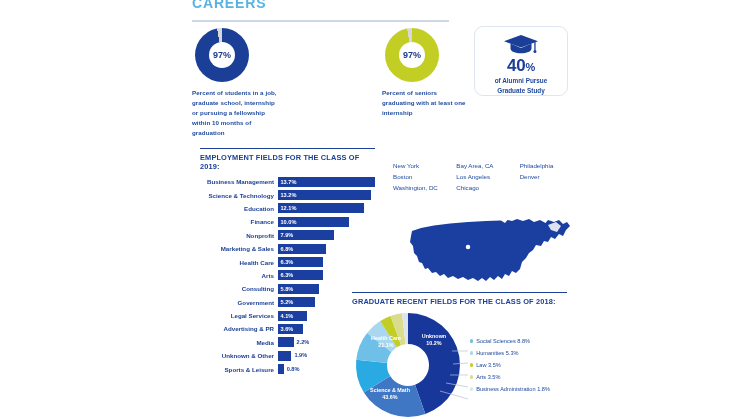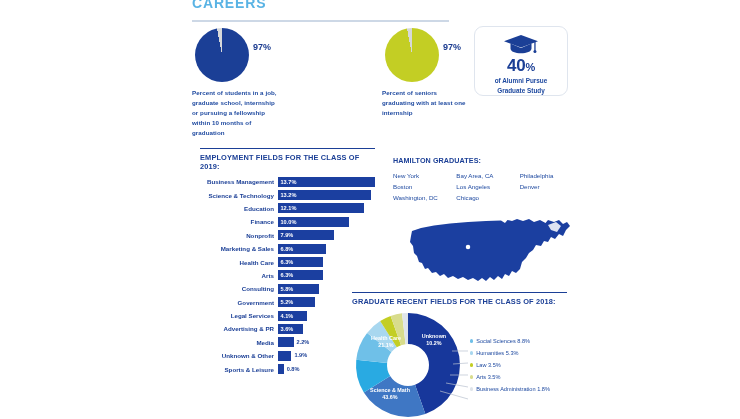--- a/index.html
+++ b/index.html
@@ -28,21 +28,21 @@
   .donut-col.c1{left:96px;}
   .donut-col.c2{left:190px;}
   .donut{
     position:relative;width:54px;height:54px;border-radius:50%;
     margin:0 auto 0 3px;
   }
   .donut .hole{
     position:absolute;left:50%;top:50%;width:26px;height:26px;
     transform:translate(-50%,-50%);
     background:#fff;border-radius:50%;
-    display:flex;justify-content:center;margin-left:40px;
+    display:flex;align-items:center;justify-content:center;
   }
   .donut .hole span{font-size:9px;font-weight:bold;}
   .donut-cap{
     margin-top:6px;font-size:6.2px;line-height:1.62;
     font-weight:bold;color:#1f4aa0;letter-spacing:.01em;
   }
 
   
   .badge{
     position:absolute;left:474px;top:26px;width:92px;height:68px;
@@ -279,21 +279,20 @@
           <div class="bar-label">Sports &amp; Leisure</div>
           <div class="bar-wrap">
             <div class="bar" style="width: 5.66423px; background: rgb(27, 63, 160);"></div>
             <div class="bar-outval" style="left: 8.66423px;">0.8%</div>
           </div>
         </div>
       </div>
   </div>
 
   <div class="dest">
-    <div class="dest-title">HAMILTON GRADUATES:</div>
     <div class="dest-cols" id="dest-cols">
         <div class="dest-col">
           <div>New York</div>
           <div>Boston</div>
           <div>Washington, DC</div>
         </div>
         <div class="dest-col">
           <div>Bay Area, CA</div>
           <div>Los Angeles</div>
           <div>Chicago</div>

